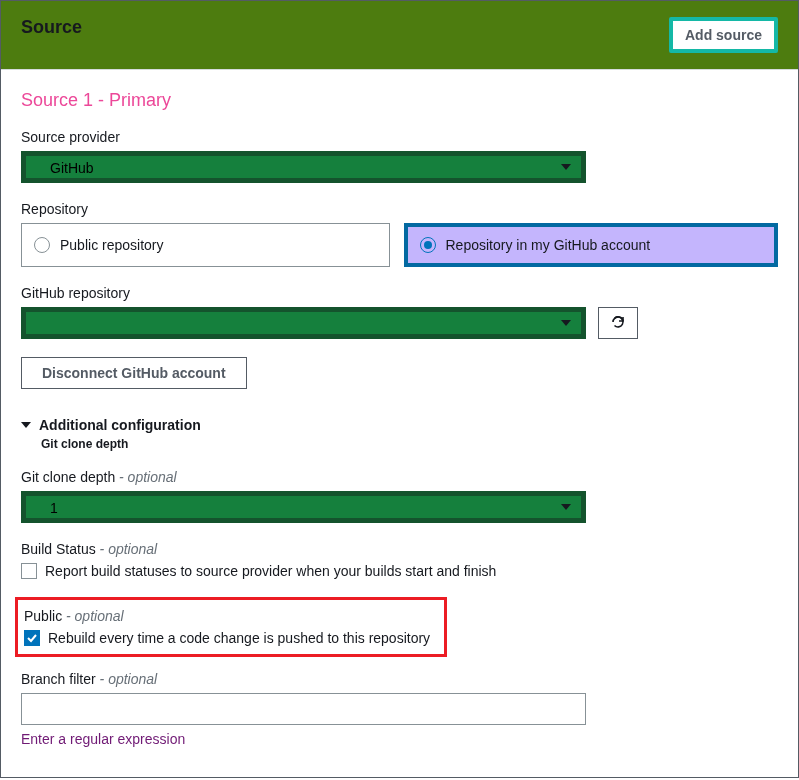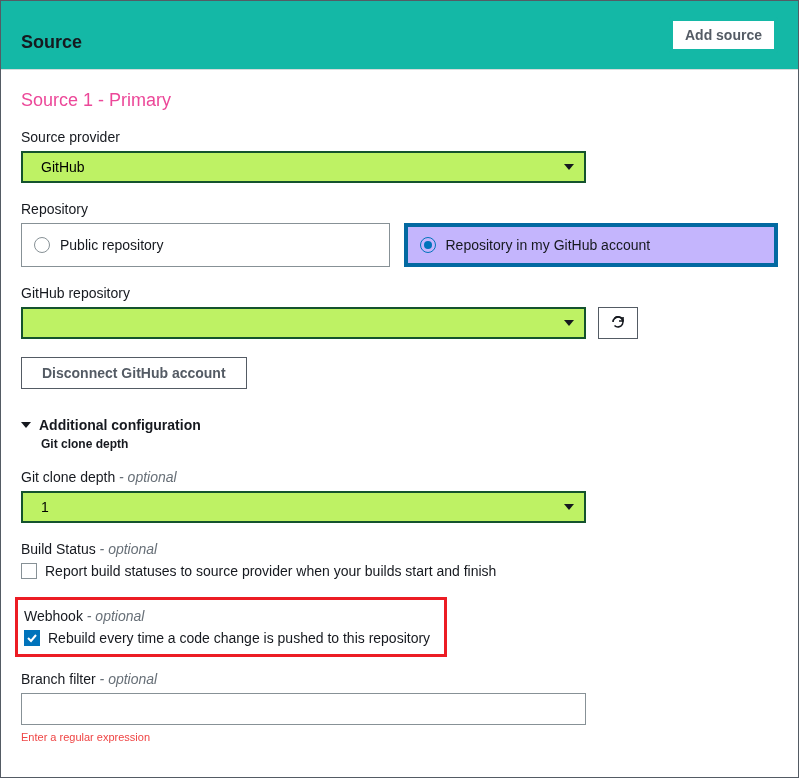--- a/index.html
+++ b/index.html
@@ -15,24 +15,24 @@
       width: 799px;
       height: 780px;
     }
     .panel {
       border: 1px solid #545b64;
       height: 778px;
     }
     .panel-header {
       display: flex;
       justify-content: space-between;
-      align-items: flex-end;
+      align-items: flex-start;
       padding: 16px 20px;
       border-bottom: 1px solid #d5dbdb;
-      background: #14b8a6;
+      background: #4d7c0f;
     }
     .panel-title {
       font-size: 18px;
       font-weight: 700;
     }
     .btn {
       border: 4px solid #14b8a6;
       background: #fff;
       padding: 6px 12px;
       font-size: 14px;
@@ -60,23 +60,23 @@
       color: #687078;
     }
     .select-wrap {
       position: relative;
       width: 565px;
       margin-bottom: 18px;
     }
     .select {
       width: 100%;
       height: 32px;
-      border: 2px solid #14532d;
-      background: #bef264;
-      padding: 4px 30px 4px 18px;
+      border: 5px solid #14532d;
+      background: #15803d;
+      padding: 4px 30px 4px 24px;
       font-size: 14px;
       cursor: pointer;
       text-align: left;
       position: relative;
     }
     .caret {
       position: absolute;
       right: 10px;
       top: 50%;
       transform: translateY(-50%);
@@ -219,22 +219,22 @@
     }
     .text-input {
       width: 565px;
       height: 32px;
       border: 1px solid #879196;
       padding: 4px 10px;
       font-size: 14px;
       margin-bottom: 6px;
     }
     .hint {
-      font-size: 11px;
-      color: #ef4444;
+      font-size: 14px;
+      color: #701a75;
     }
     .mb6 { margin-bottom: 6px; }
   </style>
 </head>
 <body>
 
 <div class="panel">
   <div class="panel-header">
     <div class="panel-title">Source</div>
     <button class="btn">Add source</button>
@@ -331,21 +331,21 @@
     <div class="checkbox-row">
       <div class="chk">
         
       </div>
       <span>Report build statuses to source provider when your builds start and finish</span>
     </div>
 
     
     <div class="highlight-box">
       <div class="field-label">
-        <span>Webhook</span><span class="optional"> - optional</span>
+        <span>Public</span><span class="optional"> - optional</span>
       </div>
       <div class="checkbox-row">
         <div class="chk checked">
           <svg width="12" height="12" viewBox="0 0 12 12">
               <path d="M2 6 L5 9 L10 3" stroke="#fff" stroke-width="2" fill="none"></path>
             </svg>
         </div>
         <span>Rebuild every time a code change is pushed to this repository</span>
       </div>
     </div>

